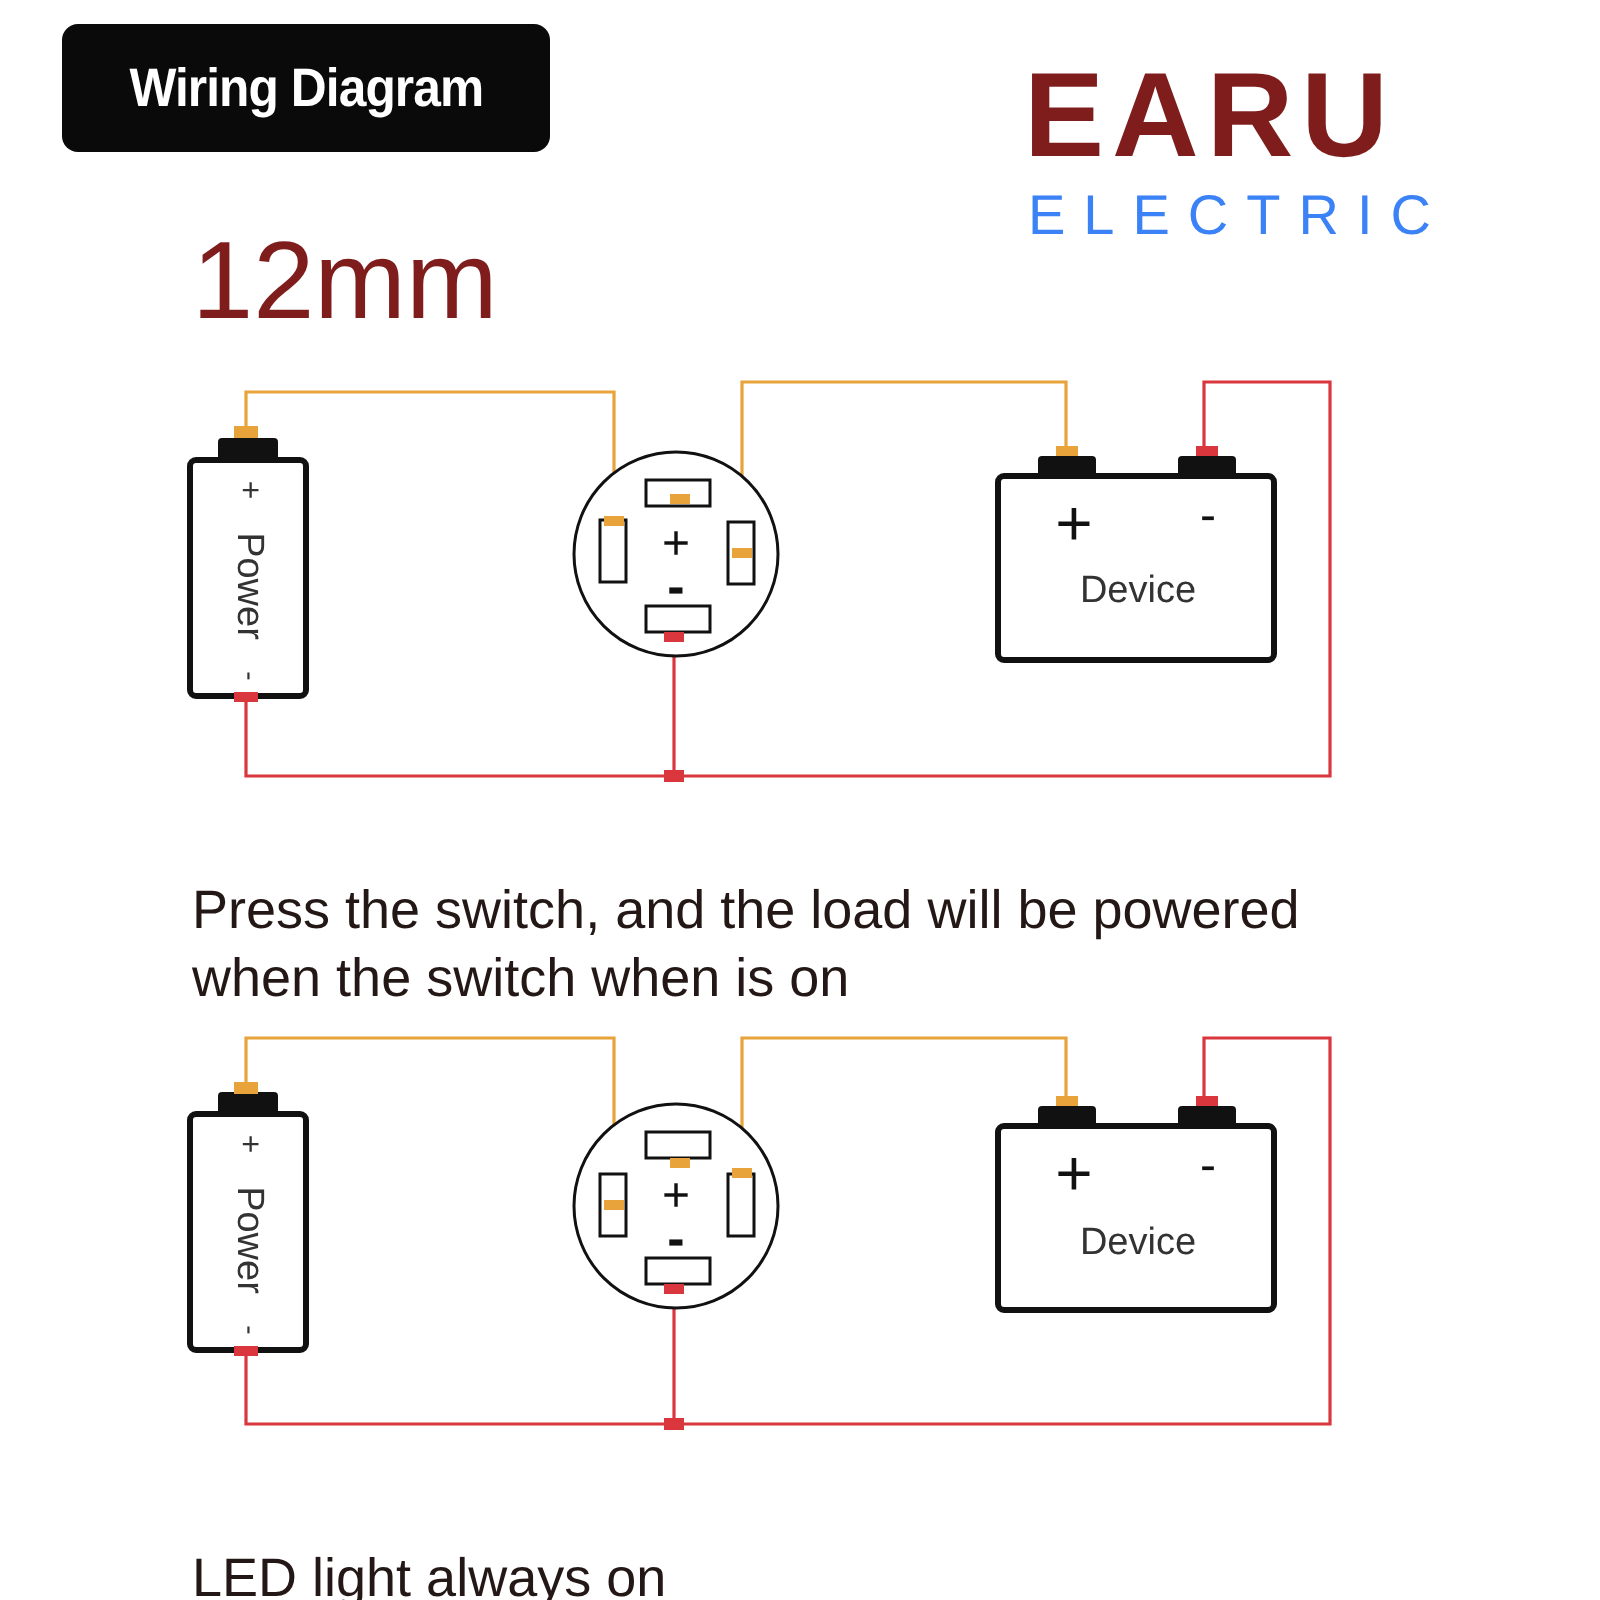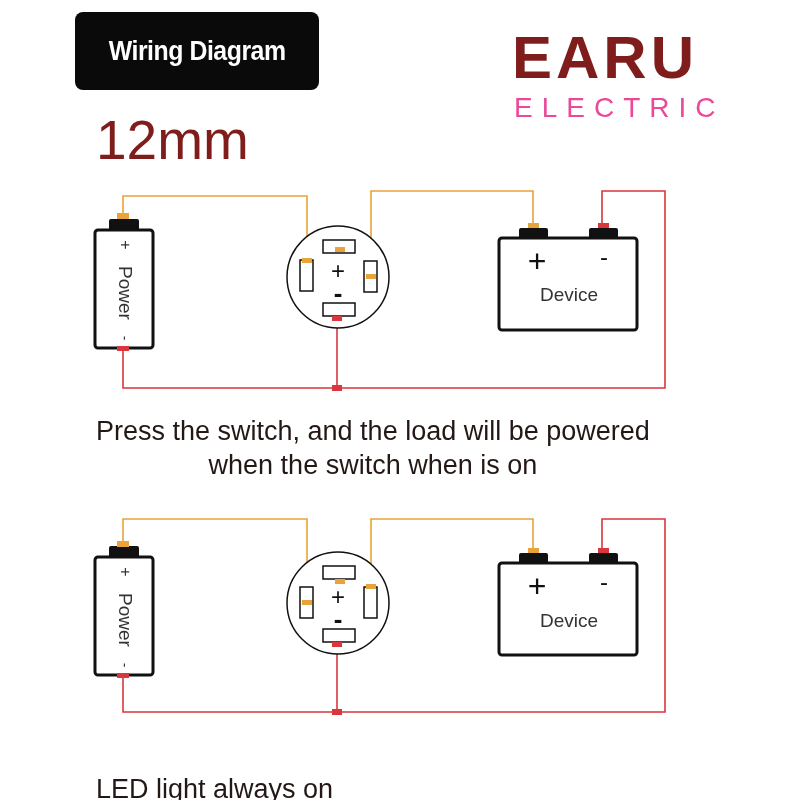--- a/index.html
+++ b/index.html
@@ -1,21 +1,21 @@
 <!DOCTYPE html>
 <html><head>
 <meta charset="utf-8">
 <style>
   html, body { margin: 0; padding: 0; background: #ffffff; }
   body { width: 800px; height: 800px; position: relative; overflow: hidden; font-family: "Liberation Sans", sans-serif; }
-  .badge { position: absolute; left: 31px; top: 12px; width: 244px; height: 78px; background: #0a0a0a; border-radius: 8px; display: flex; align-items: center; justify-content: center; margin-left: 44px; }
+  .badge { position: absolute; left: 31px; top: 12px; width: 244px; height: 64px; background: #0a0a0a; border-radius: 8px; display: flex; align-items: center; justify-content: center; }
   .badge span { color: #fff; font-family: "Liberation Sans", sans-serif; font-weight: bold; font-size: 27px; letter-spacing: -0.5px; transform: scaleX(0.92); display: inline-block; }
   .size-label { position: absolute; left: 96px; top: 108px; font-size: 55px; color: #7f1d1d; text-align: center; }
   .logo-main { position: absolute; left: 512px; top: 28px; font-size: 60px; font-weight: bold; color: #7f1d1d; letter-spacing: 4px; font-family: "Liberation Sans", sans-serif; line-height: 1; }
-  .logo-sub { position: absolute; left: 514px; top: 94px; font-size: 28px; color: #ec4899; letter-spacing: 9px; line-height: 1; font-family: "Liberation Sans", sans-serif; }
+  .logo-sub { position: absolute; left: 514px; top: 94px; font-size: 28px; color: #3b82f6; letter-spacing: 9px; line-height: 1; font-family: "Liberation Sans", sans-serif; }
   .caption { position: absolute; left: 96px; font-size: 27px; color: #231815; line-height: 34px; }
   svg { position: absolute; left: 0; top: 0; }
   .svgtext { font-family: "Liberation Sans", sans-serif; }
 </style>
 </head>
 <body>
 
 <div class="badge">
   <span>Wiring Diagram</span>
 </div>
@@ -111,19 +111,19 @@
       <rect x="528" y="548" width="11" height="5" fill="#e8a33a"></rect>
       <rect x="598" y="548" width="11" height="5" fill="#d9363e"></rect>
       <text class="svgtext" x="537" y="589" font-size="32" fill="#111" text-anchor="middle" dominant-baseline="middle">+</text>
       <text class="svgtext" x="604" y="584" font-size="24" fill="#111" text-anchor="middle" dominant-baseline="middle">-</text>
       <text class="svgtext" x="569" y="627" font-size="19" fill="#333" text-anchor="middle">Device</text>
     </g>
     <rect x="332" y="709" width="10" height="6" fill="#d9363e"></rect>
   </g>
 </svg>
 
-<div class="caption" style="top:414px;text-align:center;">
+<div class="caption" style="top:438px;">
   <div>Press the switch, and the load will be powered</div>
   <div>when the switch when is on</div>
 </div>
 <div class="caption" style="top:772px;">
   <div>LED light always on</div>
 </div>
 
 </body></html>

